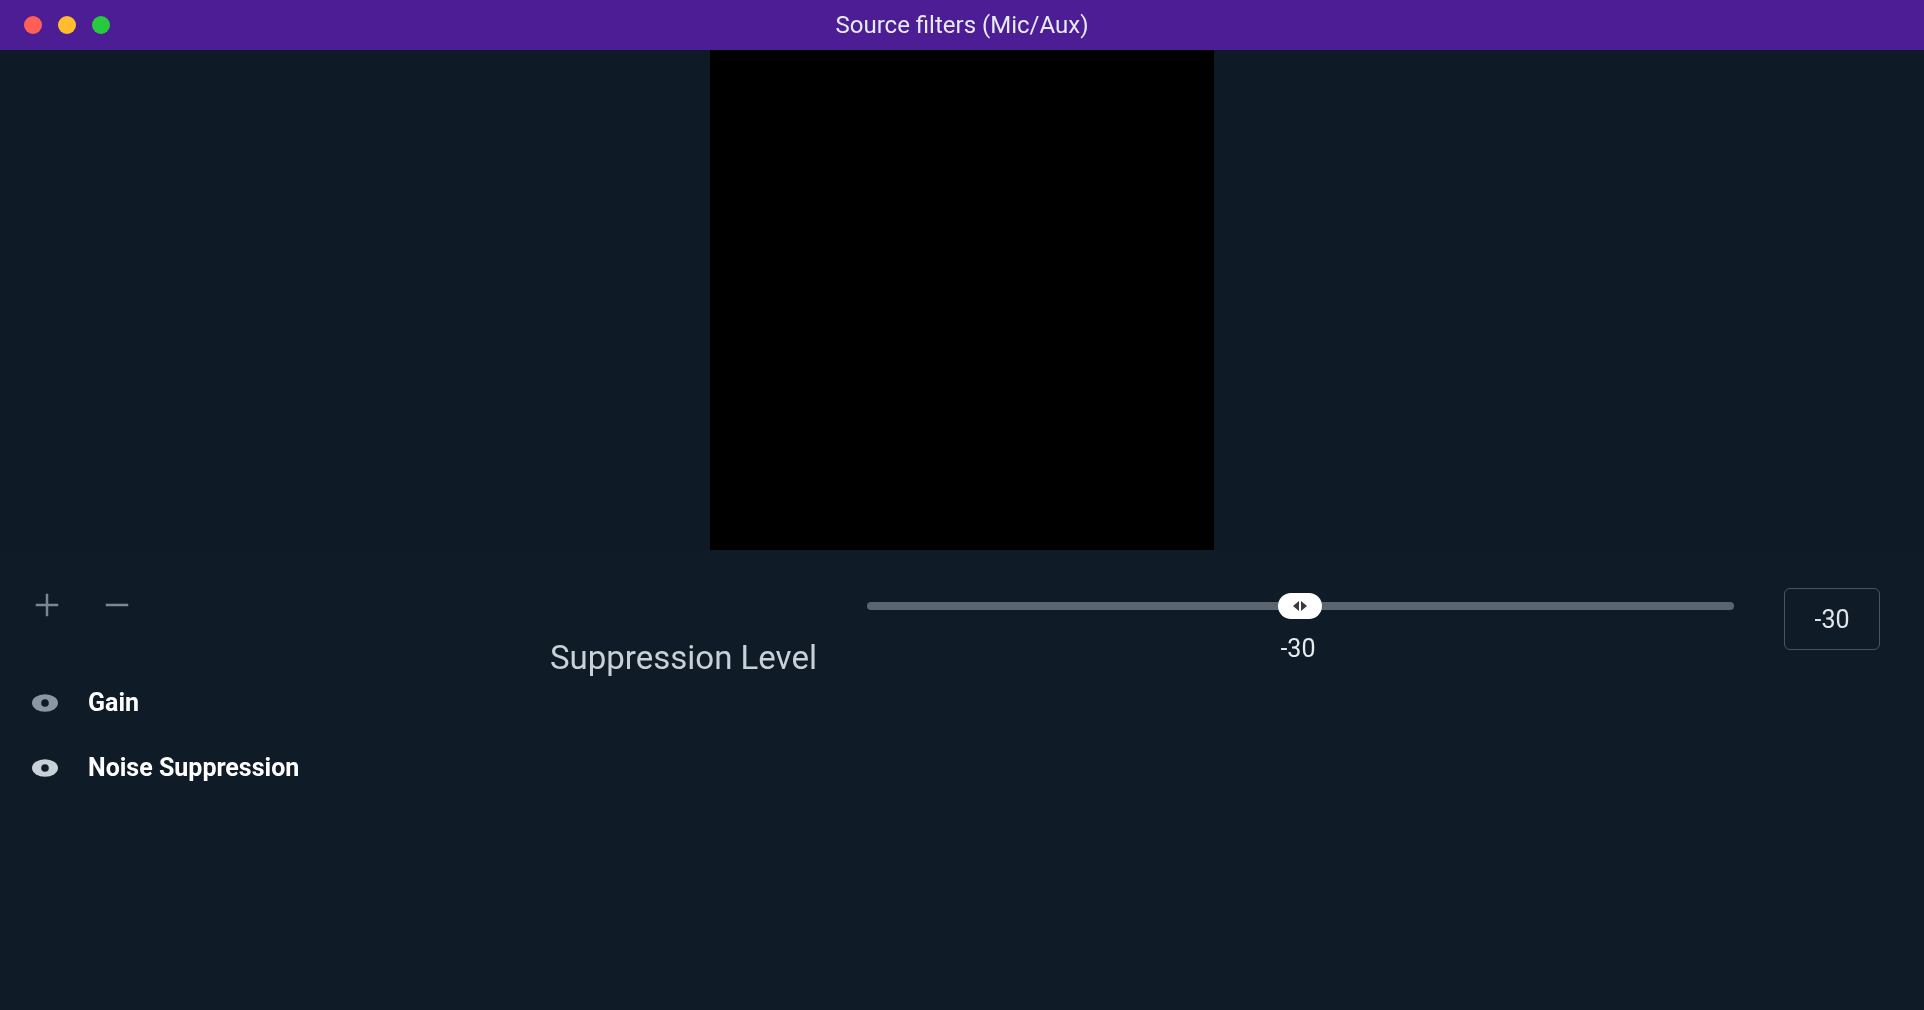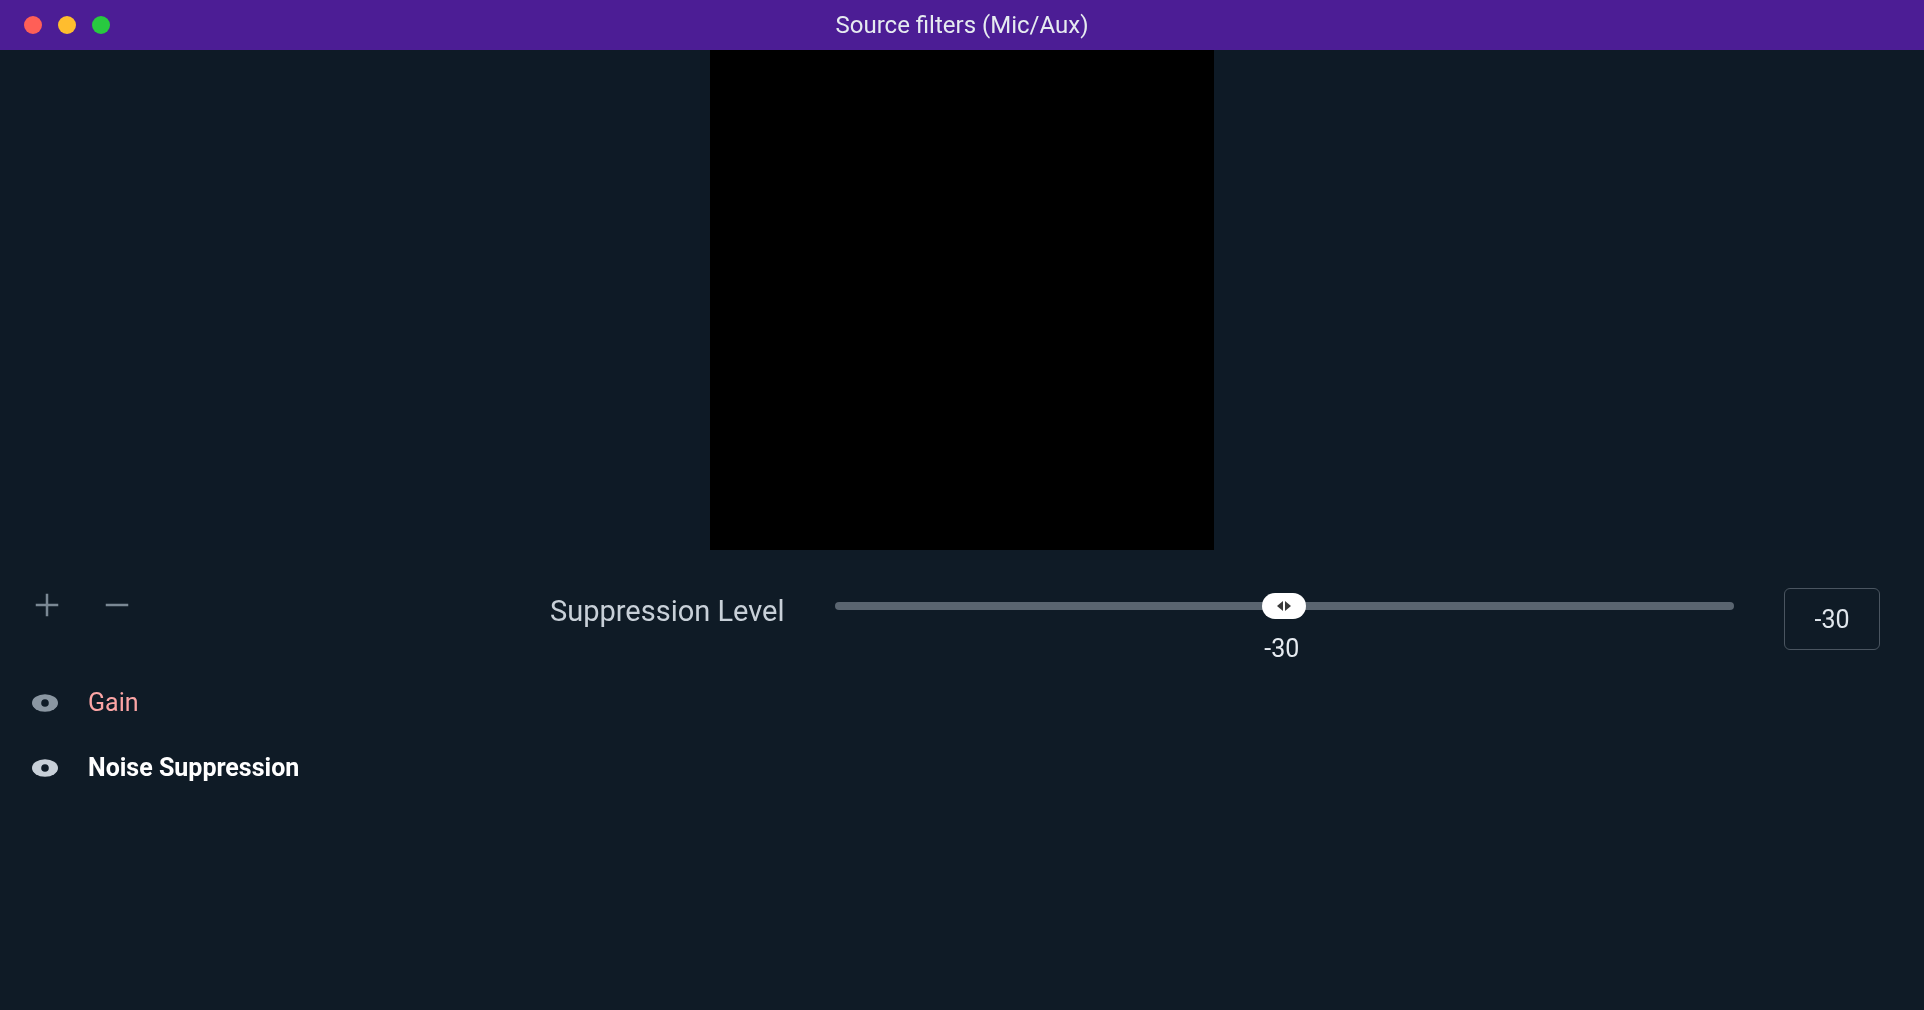--- a/index.html
+++ b/index.html
@@ -75,44 +75,46 @@
     justify-content: center;
     cursor: pointer;
   }
   .tool-btn svg { width: 30px; height: 30px; }
   .filter-item {
     display: flex;
     align-items: center;
     gap: 30px;
     padding: 18px 0 18px 32px;
     font-size: 25px;
-    color: #fca5a5;
+    color: #ffffff;
     cursor: pointer;
+    font-weight: bold;
   }
   .filter-item.active {
     color: #ffffff;
     font-weight: 700;
   }
   .eye-icon svg { width: 26px; height: 18px; display:block; }
   .filter-item .eye-icon { color: #c8d0d8; }
   .filter-item.inactive .eye-icon { color: #8b97a2; }
   .main-panel {
     flex: 1;
     padding-top: 38px;
     padding-right: 44px;
     display: flex;
     align-items: flex-start;
     gap: 50px;
   }
   .param-label {
-    font-size: 29px;
+    font-size: 33px;
     color: #c8d0d8;
     white-space: nowrap;
     padding-left: 120px;
     padding-top: 6px;
+    margin-top: 44px;
   }
   .slider-wrap {
     flex: 1;
     display: flex;
     flex-direction: column;
     align-items: center;
   }
   .slider-track {
     width: 100%;
     height: 8px;

